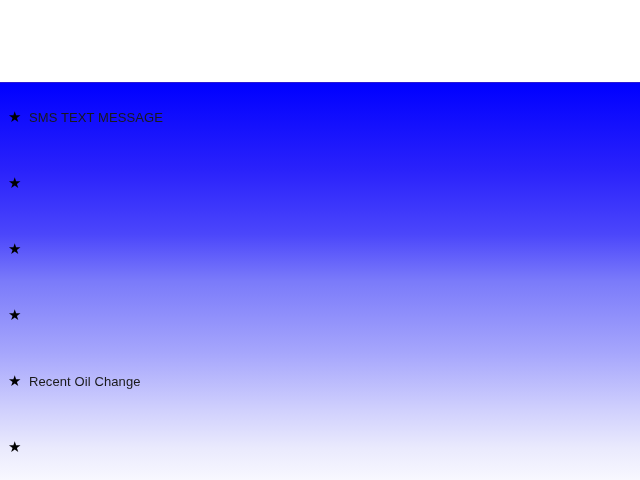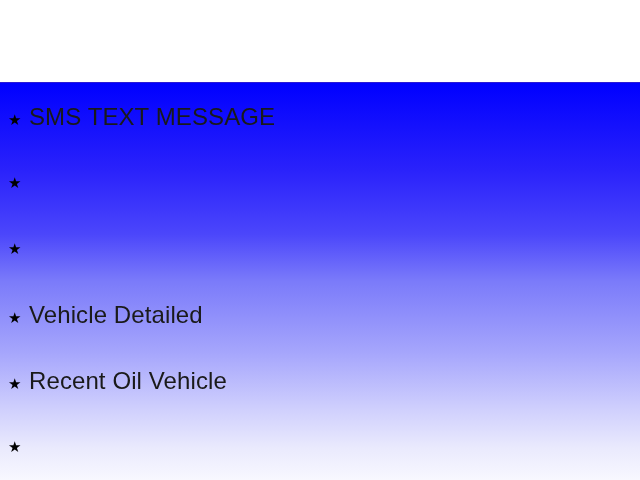--- a/index.html
+++ b/index.html
@@ -82,21 +82,21 @@
 
   .star-icon {
     display: inline-block;
     width: 21px;
     font-size: 15px;
     line-height: 22px;
     color: #000000;
     flex: 0 0 auto;
   }
   .bullet-text {
-    font-size: 24px;
+    font-size: 13px;
     line-height: 22px;
     color: #1a1a1a;
     letter-spacing: 0.1px;
   }
 </style>
 </head>
 <body>
 
 <div class="page">
 
@@ -116,26 +116,25 @@
       <li class="bullet-item">
         <span class="star-icon">★</span>
       </li>
 
       <li class="bullet-item">
         <span class="star-icon">★</span>
       </li>
 
       <li class="bullet-item">
         <span class="star-icon">★</span>
-        <span class="bullet-text">Vehicle Detailed</span>
       </li>
 
       <li class="bullet-item">
         <span class="star-icon">★</span>
-        <span class="bullet-text">Recent Oil Vehicle</span>
+        <span class="bullet-text">Recent Oil Change</span>
       </li>
 
       <li class="bullet-item">
         <span class="star-icon">★</span>
       </li>
 
     </ul>
 
   </div>
 

